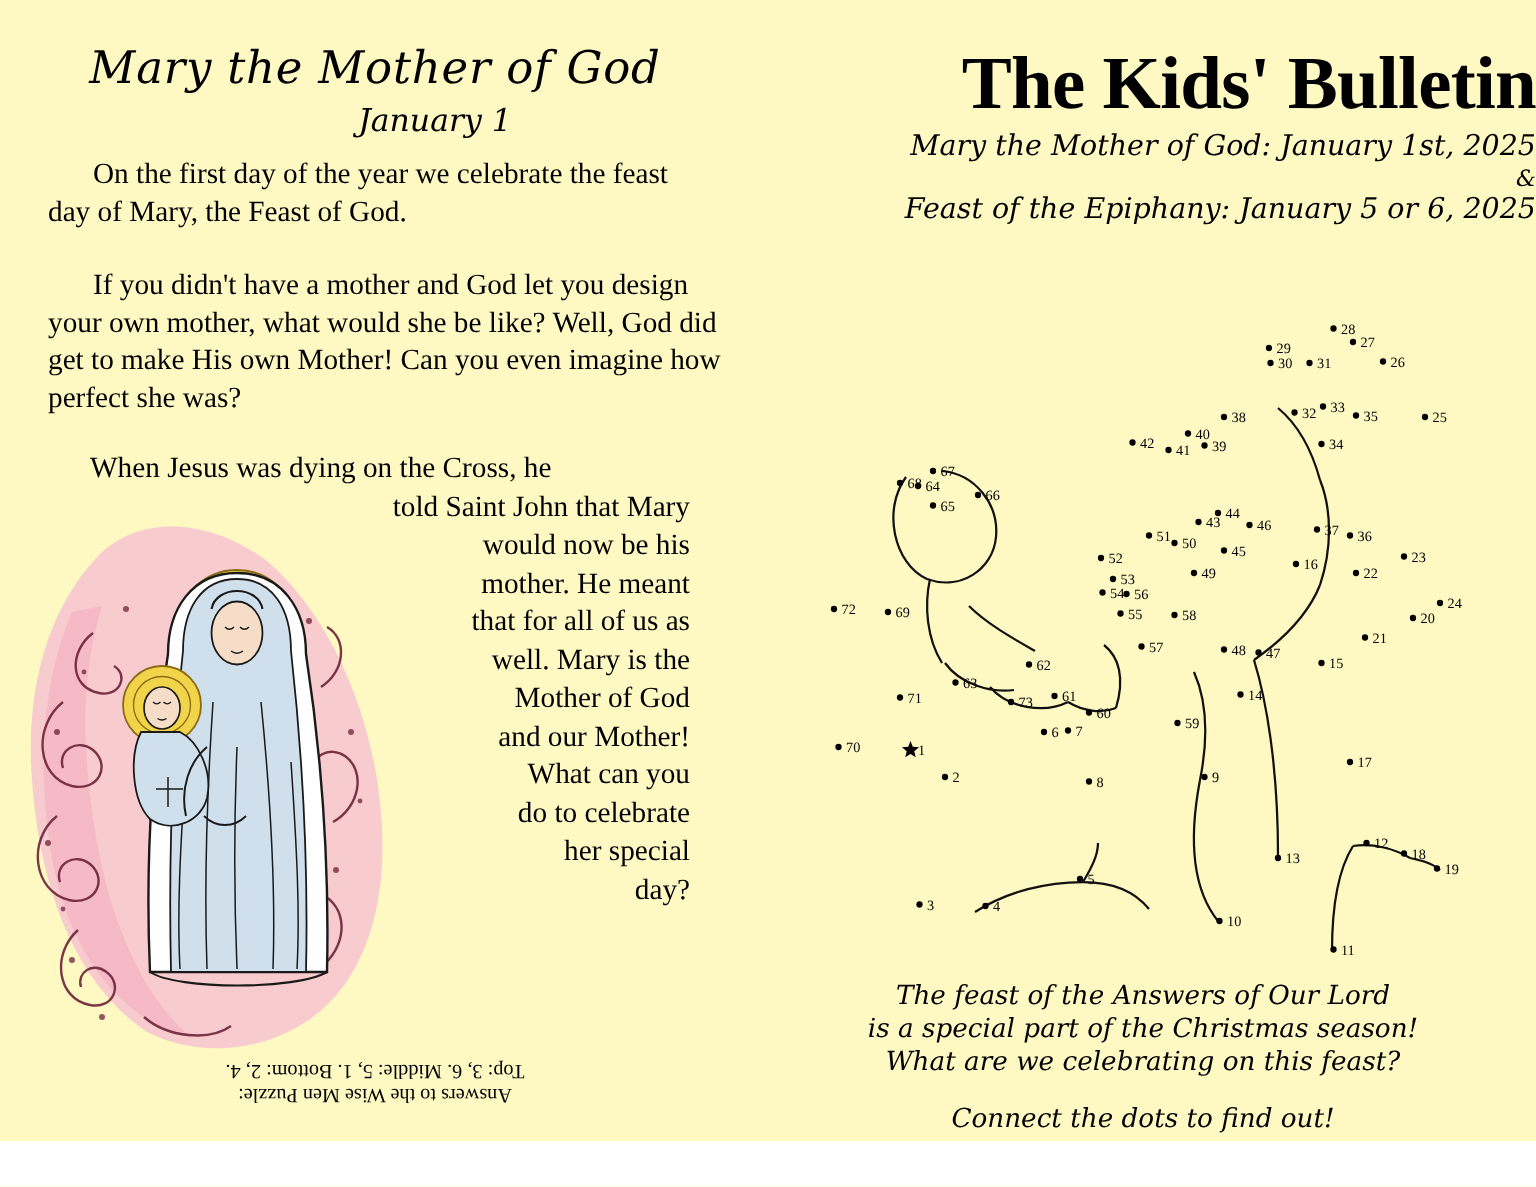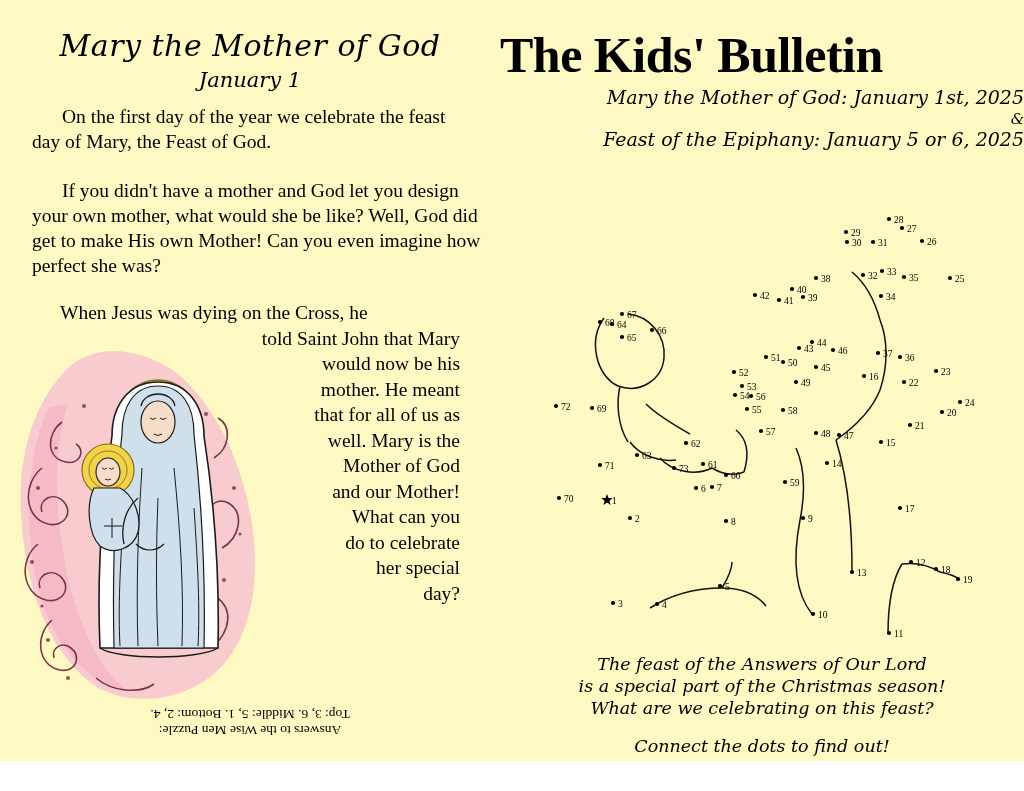--- a/index.html
+++ b/index.html
@@ -39,20 +39,21 @@
   }
   #left-subtitle {
     position: absolute;
     left: 0;
     top: 68px;
     width: 500px;
     text-align: center;
     font-family: "DejaVu Serif", serif;
     font-size: 21px;
     font-style: italic;
+    padding-left: 40px;
   }
   .body-para {
     position: absolute;
     font-family: "Liberation Serif", serif;
     font-size: 19.5px;
     line-height: 25px;
     text-indent: 30px;
     text-align: left;
   }
   #para1 { left: 32px; top: 104px; width: 440px; }
@@ -104,21 +105,21 @@
     left: 500px;
     top: 0;
     width: 524px;
     height: 791px;
   }
   #masthead {
     position: absolute;
     left: 0;
     top: 26px;
     width: 524px;
-    text-align: left;
+    text-align: right;
     font-family: "Liberation Serif", serif;
     font-weight: bold;
     font-size: 50px;
     letter-spacing: -0.5px;
     white-space: nowrap;
   }
   .mast-sub {
     position: absolute;
     width: 524px;
     text-align: right;

